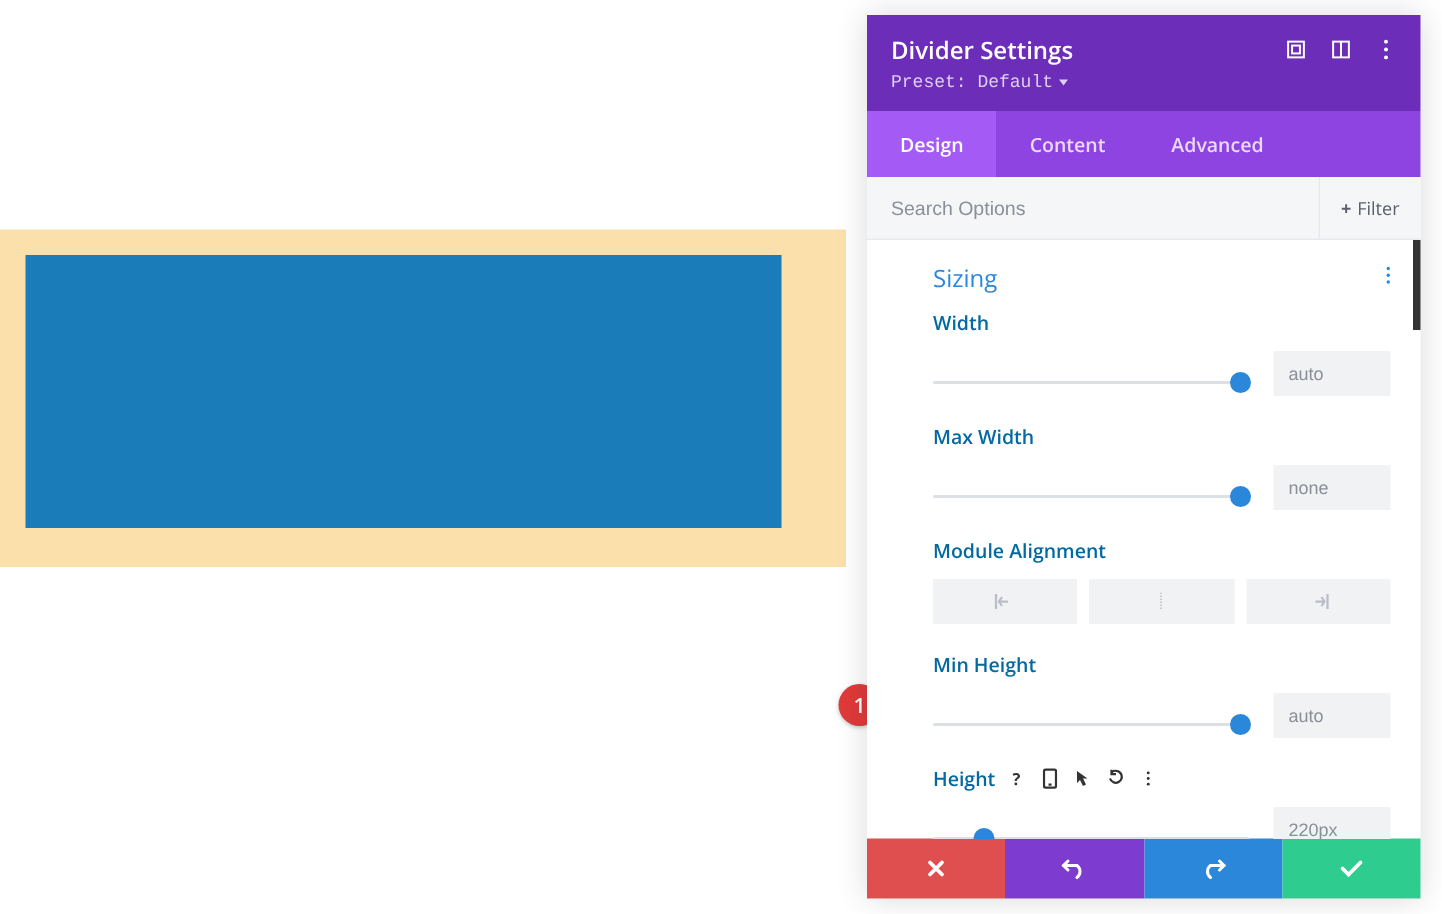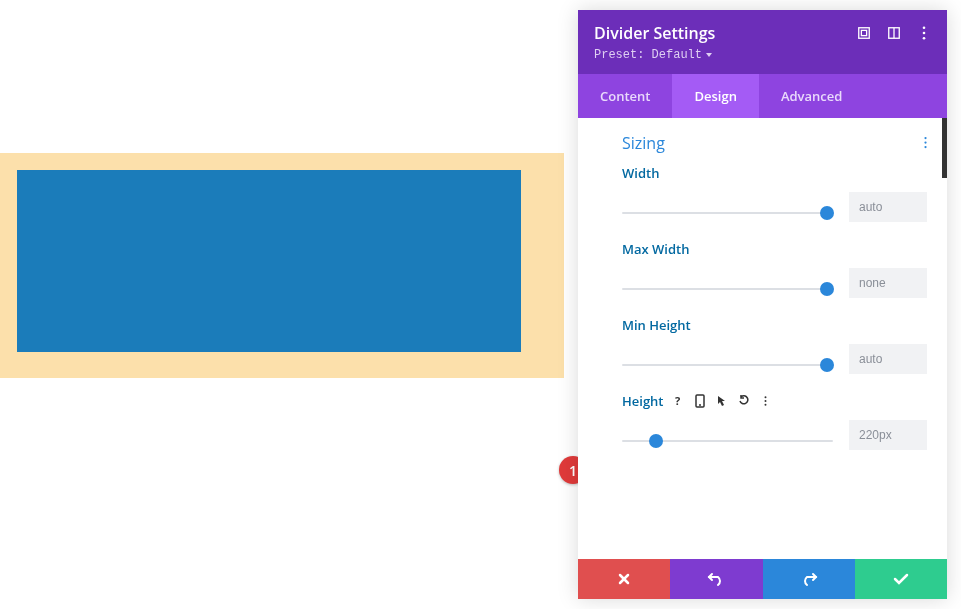--- a/index.html
+++ b/index.html
@@ -98,25 +98,32 @@
         </div>
       </div>
     </div>
     <div class="preset">
       <span>Preset: Default</span>
       <span class="caret-down"></span>
     </div>
   </div>
 
   <div class="tabs">
+    <div class="tab active">Design</div>
     <div class="tab">Content</div>
-    <div class="tab active">Design</div>
     <div class="tab">Advanced</div>
   </div>
 
+  <div class="search-row">
+    <input class="search-input" placeholder="Search Options" style="">
+    <div class="filter-btn">
+      <span style="font-weight:bold;">+</span>
+      <span>Filter</span>
+    </div>
+  </div>
 
   <div class="panel-body">
     <div class="scrollbar-vis"></div>
 
     <div class="section">
       <div class="section-head">
         <div class="section-title">Sizing</div>
         <div class="more-dots">
           <svg viewBox="0 0 4 16" width="3" height="13" fill="#2b87da">
               <circle cx="2" cy="2" r="1.5"></circle>
@@ -145,20 +152,44 @@
           </div>
         <div class="slider-row">
           <div class="slider">
             <div class="track"></div>
               <div class="thumb" style="left:97%;"></div>
           </div>
           <input class="val-box" value="none" style="">
         </div>
       </div>
 
+      <div class="field">
+        <div class="label-row">
+            <div class="field-label">Module Alignment</div>
+          </div>
+        <div class="align-group">
+          <div class="align-btn">
+            <svg width="16" height="12" viewBox="0 0 16 12" fill="none" stroke="#b9bec6" stroke-width="1.5">
+                <line x1="2" y1="1" x2="2" y2="11"></line>
+                <path d="M10 6 L4 6 M6 3 L4 6 L6 9"></path>
+              </svg>
+          </div>
+          <div class="align-btn">
+            <svg width="16" height="12" viewBox="0 0 16 12" fill="none" stroke="#b9bec6" stroke-width="1" stroke-dasharray="1 1">
+                <line x1="8" y1="0" x2="8" y2="12"></line>
+              </svg>
+          </div>
+          <div class="align-btn">
+            <svg width="16" height="12" viewBox="0 0 16 12" fill="none" stroke="#b9bec6" stroke-width="1.5">
+                <line x1="14" y1="1" x2="14" y2="11"></line>
+                <path d="M6 6 L12 6 M10 3 L12 6 L10 9"></path>
+              </svg>
+          </div>
+        </div>
+      </div>
 
       <div class="field">
         <div class="label-row">
             <div class="field-label">Min Height</div>
           </div>
         <div class="slider-row">
           <div class="slider">
             <div class="track"></div>
               <div class="thumb" style="left:97%;"></div>
           </div>

